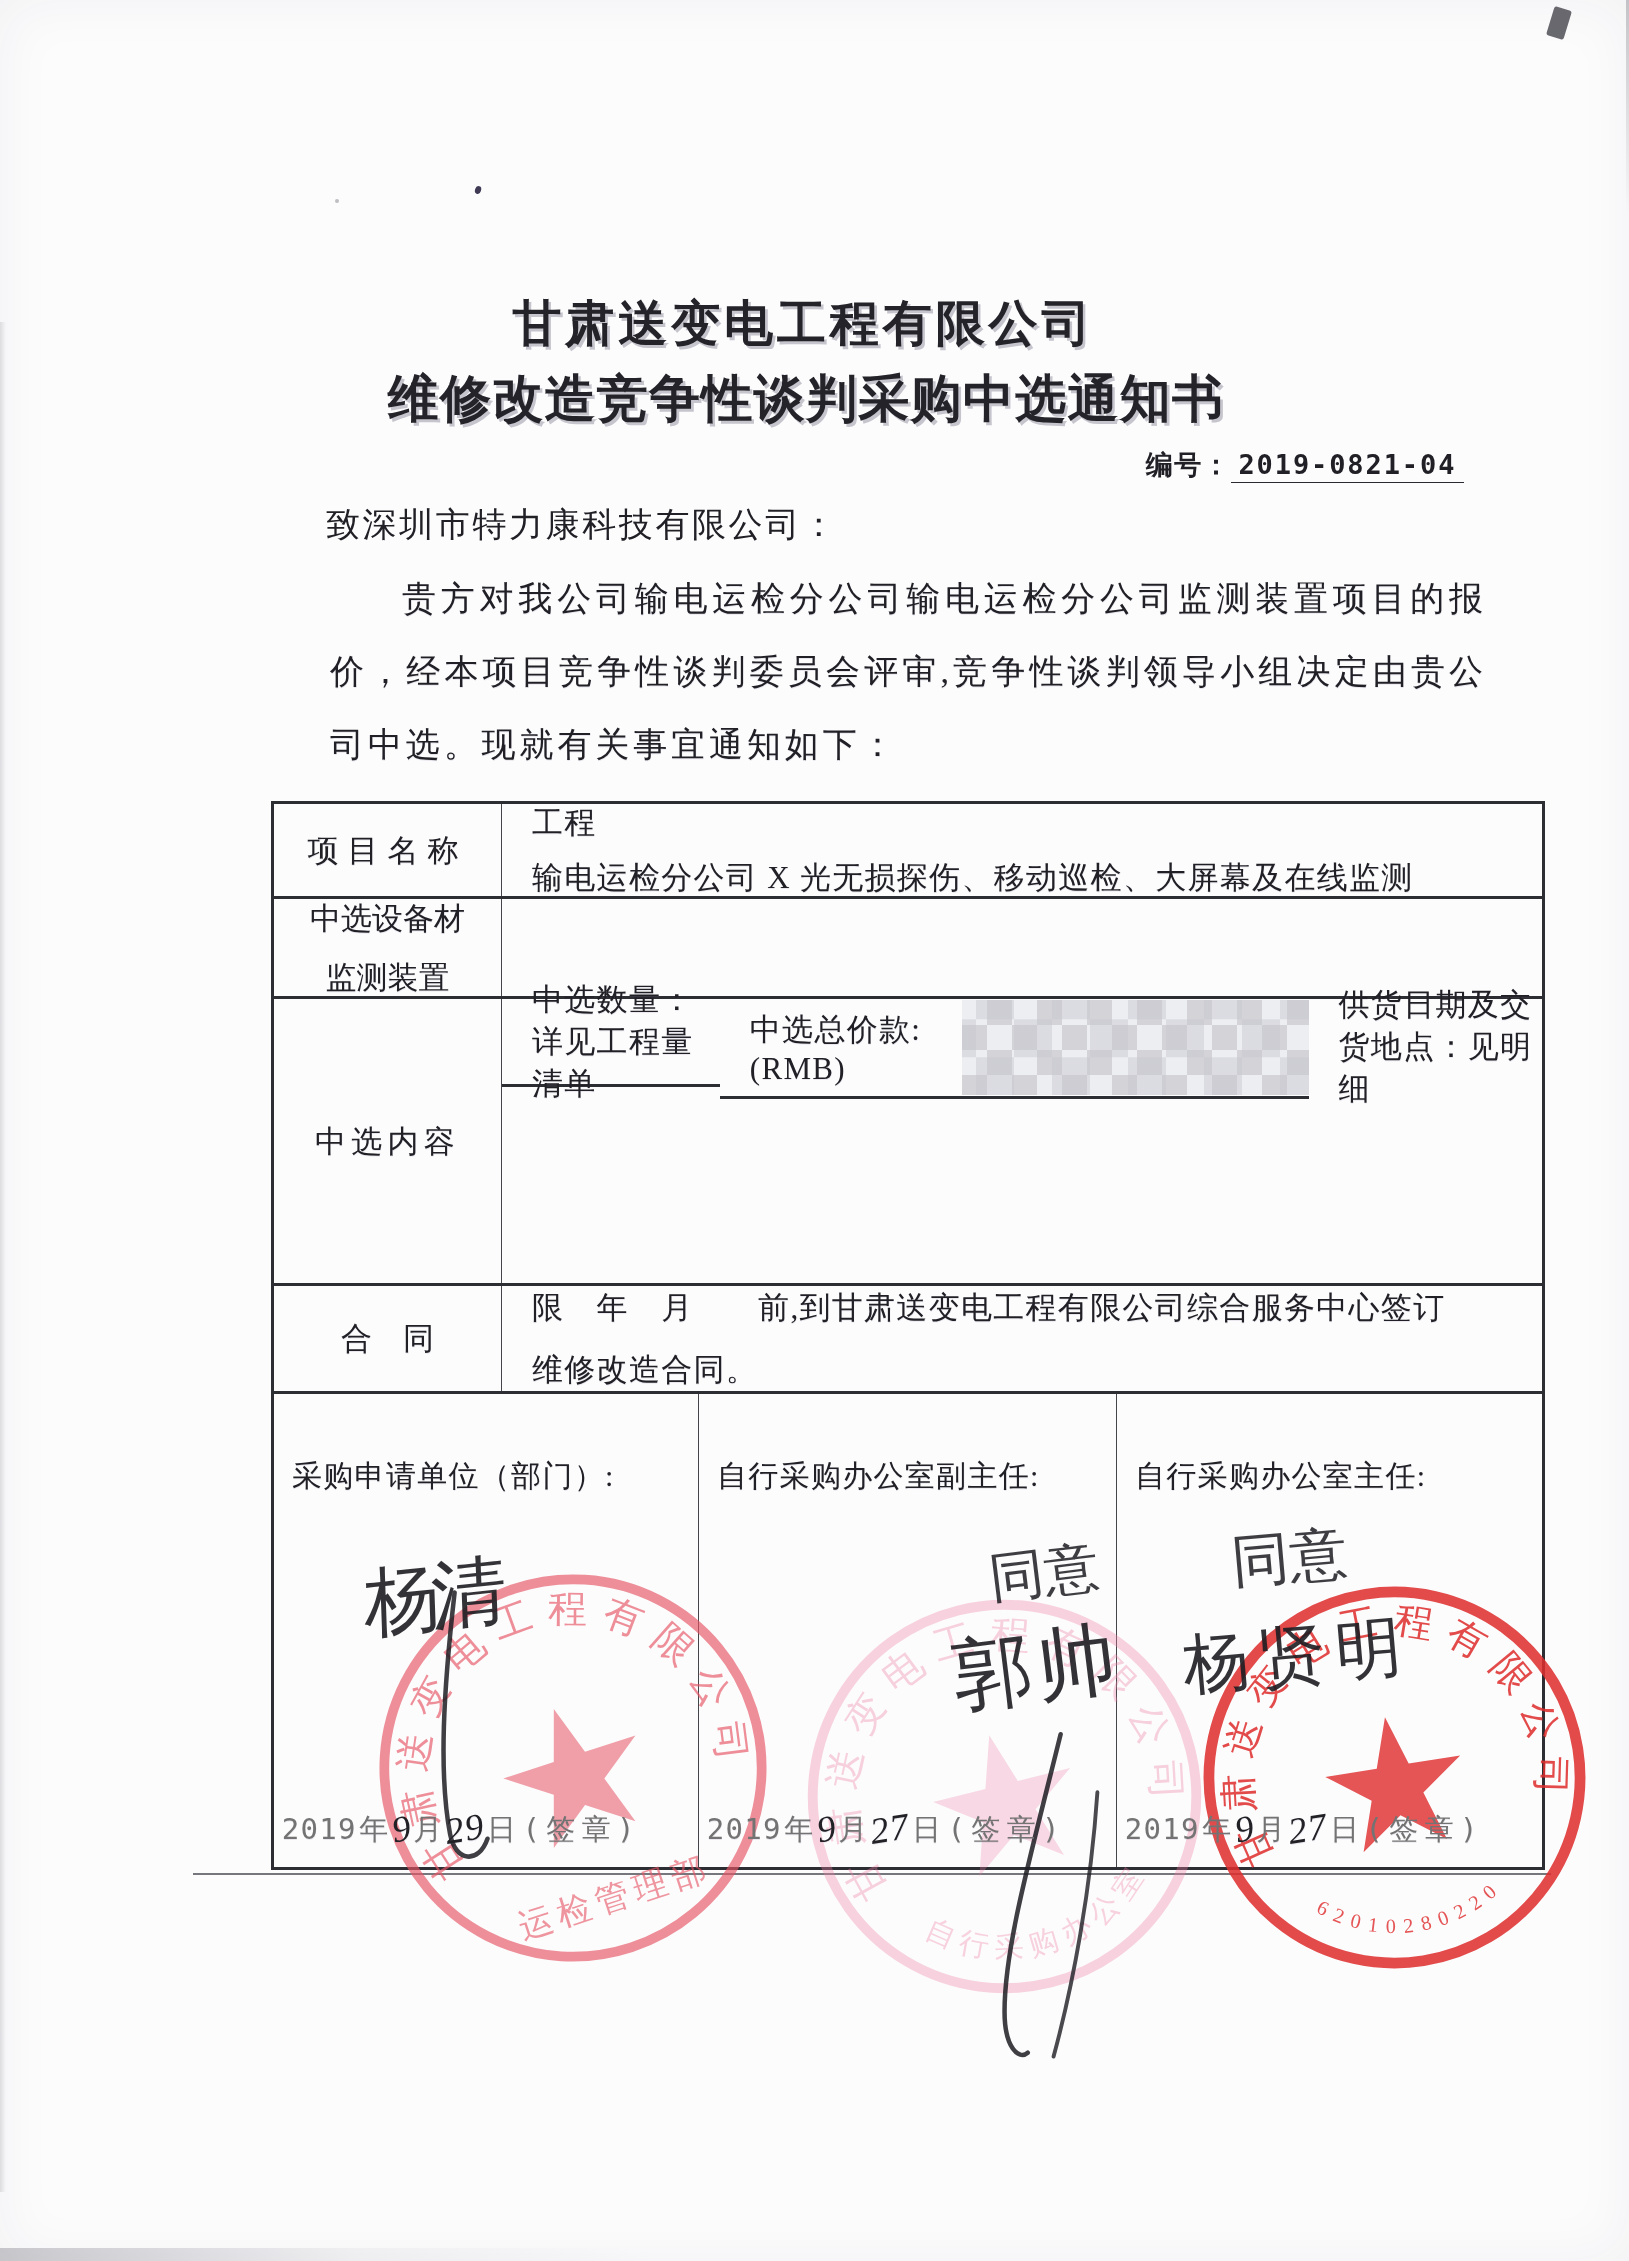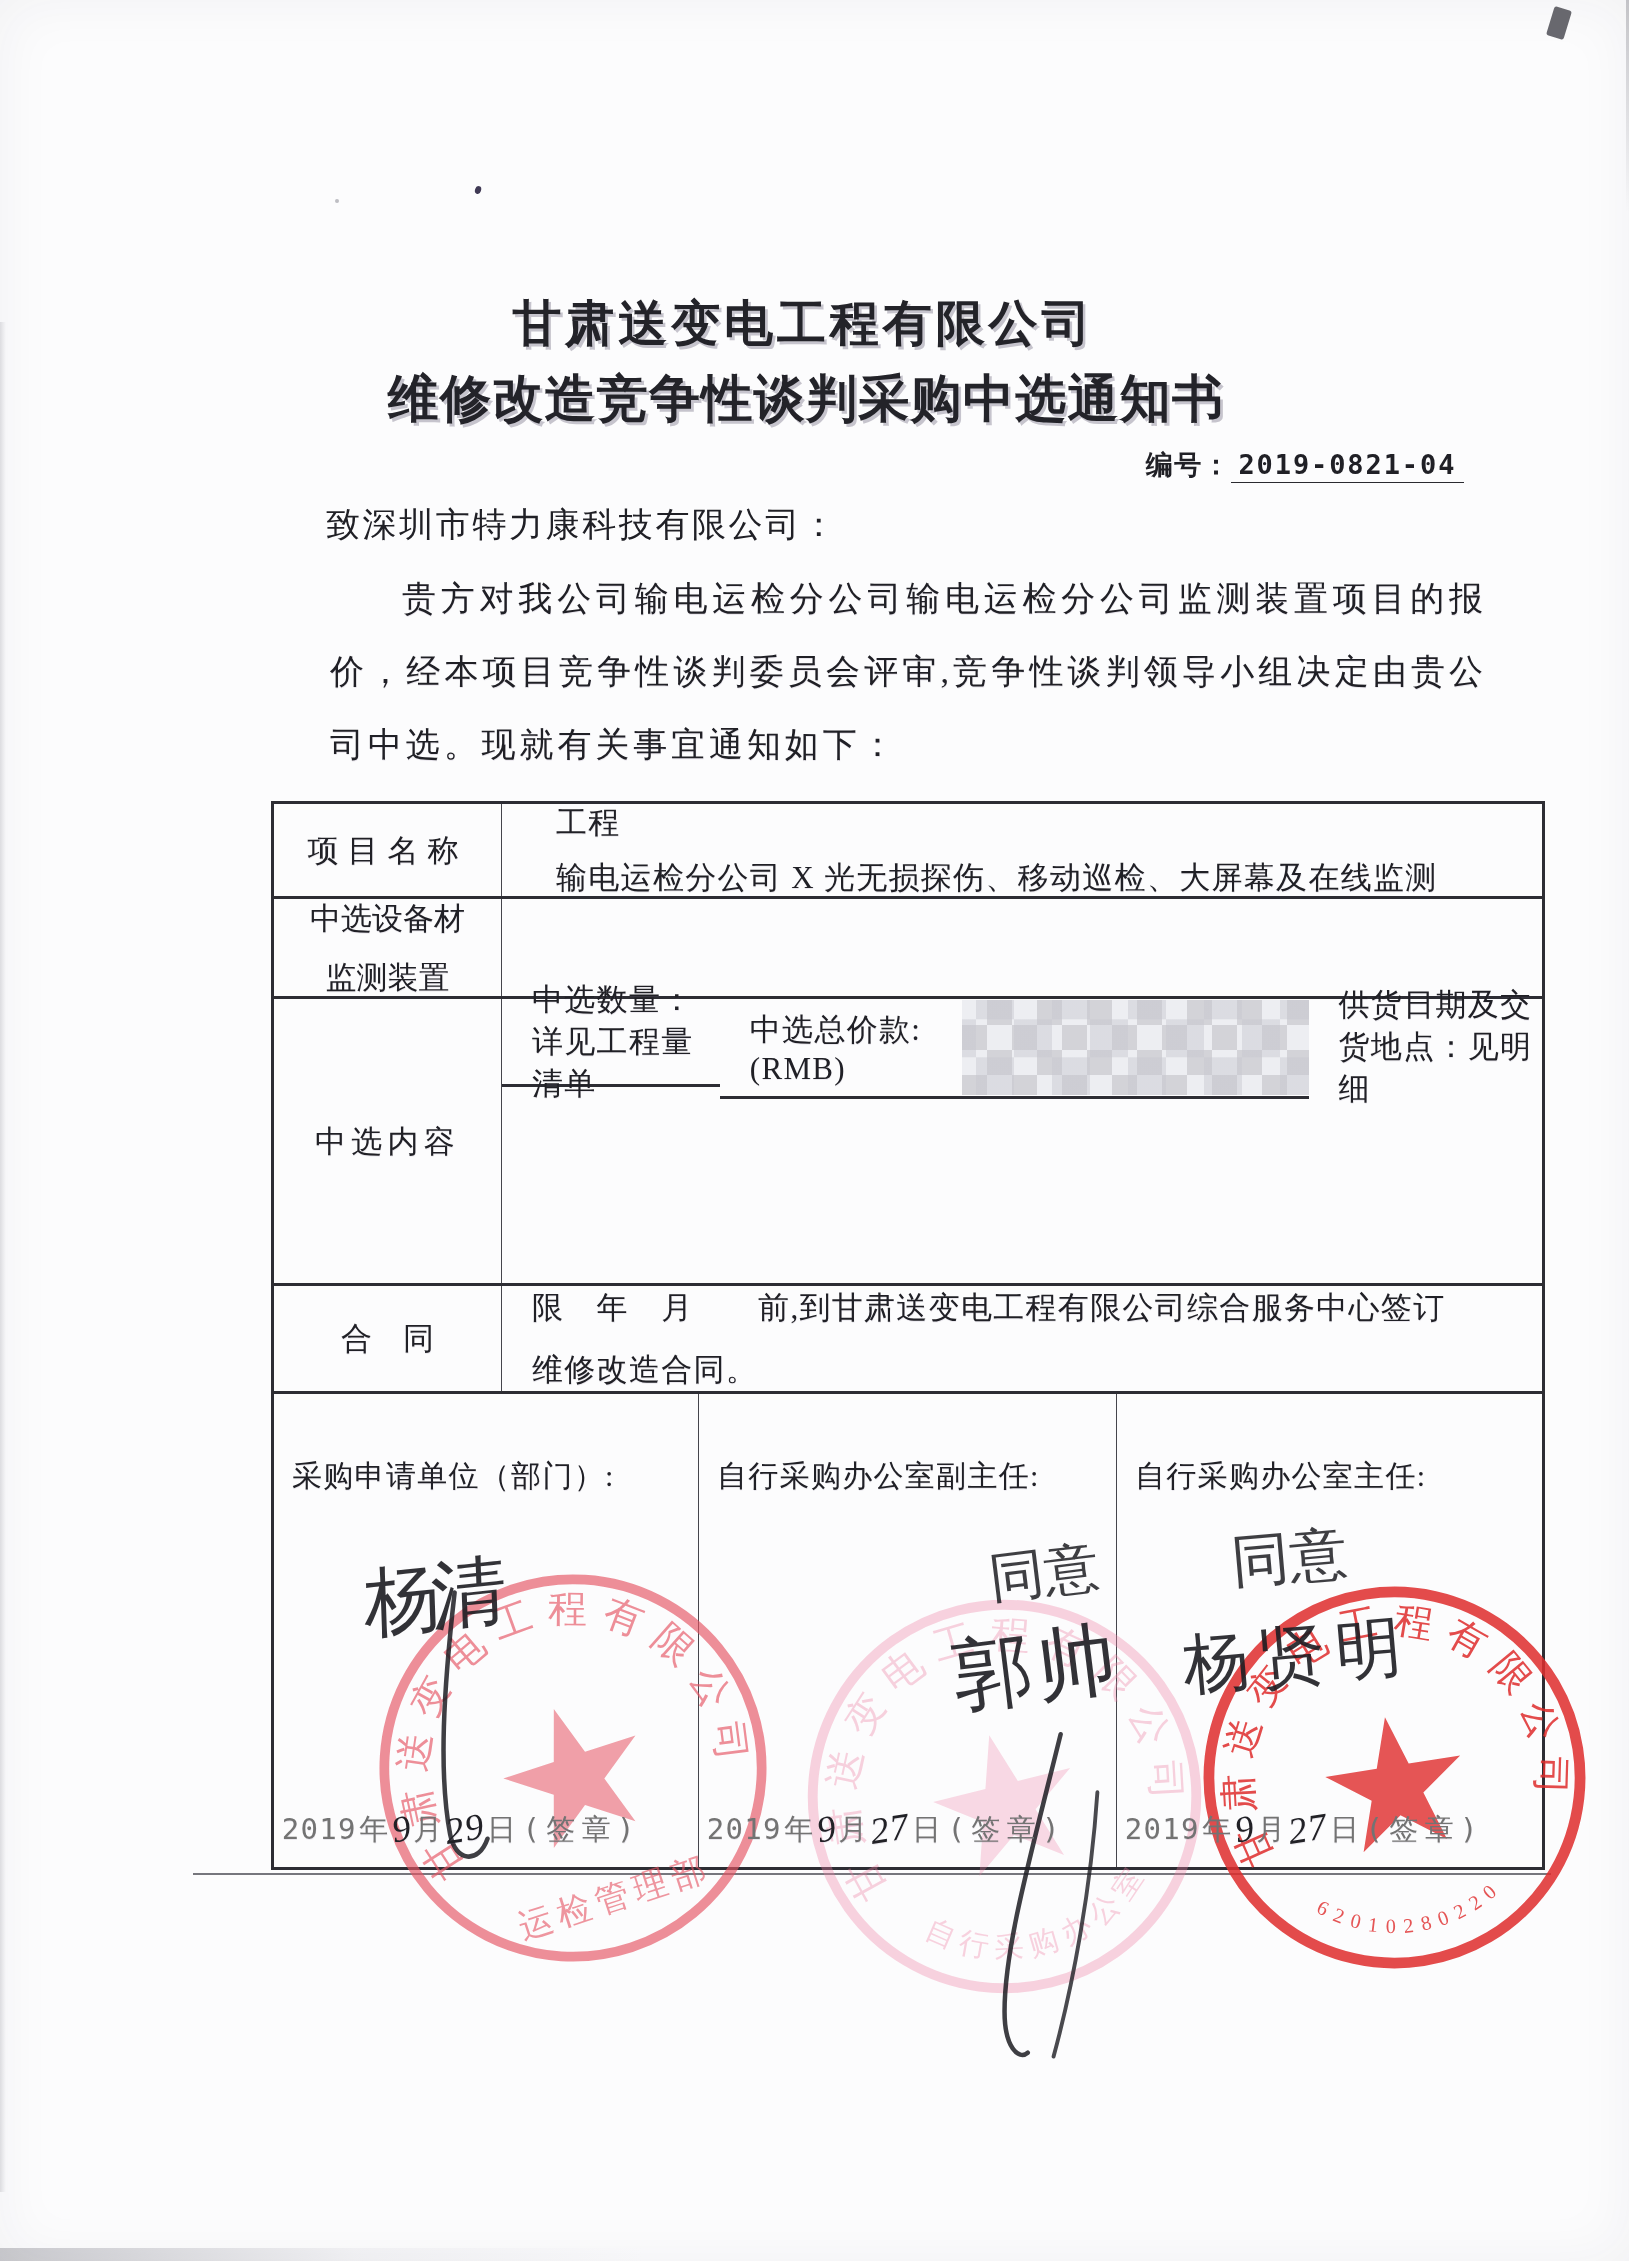--- a/index.html
+++ b/index.html
@@ -28,21 +28,21 @@
              letter-spacing:3.9px;text-align:justify;text-indent:72px;
              text-shadow:0.3px 1px 0 rgba(130,115,150,.16);}
   
   .main-table{position:absolute;left:271px;top:801px;width:1274px;border:3.2px solid #2d2d34;box-sizing:border-box;
               font-size:31px;text-shadow:0.3px 1px 0 rgba(130,115,150,.14);}
   .t-row{display:flex;border-bottom:3.2px solid #2d2d34;box-sizing:content-box;}
   .t-row.last{border-bottom:none;}
   .t-label{width:227px;flex:0 0 227px;border-right:1.9px solid #45454c;display:flex;flex-direction:column;
            align-items:center;justify-content:center;line-height:59px;}
   .t-content{flex:1;display:flex;flex-direction:column;justify-content:center;padding-left:30px;line-height:55px;letter-spacing:1.3px;}
-  .h-r1{height:92px;gap:24px;} .h-r2{height:97px;text-align:center;} .h-r3{height:284px;} .h-r4{height:105px;} .h-sig{height:473px;}
+  .h-r1{height:92px;} .h-r2{height:97px;text-align:center;} .h-r3{height:284px;} .h-r4{height:105px;} .h-sig{height:473px;}
   .subcol{flex:1;display:flex;}
   .sub{display:flex;align-items:center;padding-left:30px;letter-spacing:1.3px;}
   .sub1{height:85px;border-bottom:3.2px solid #2d2d34;}
   .sub2{height:97px;border-bottom:3.2px solid #2d2d34;}
   .sub3{height:95px;}
   .ls-wide{letter-spacing:9px;}
   .ls-mid{letter-spacing:5.2px;}
   .contract-l2{margin-top:7.7px;}
   .redact{display:inline-block;width:455px;height:95px;vertical-align:middle;margin-left:7.7px;
     background-image:

